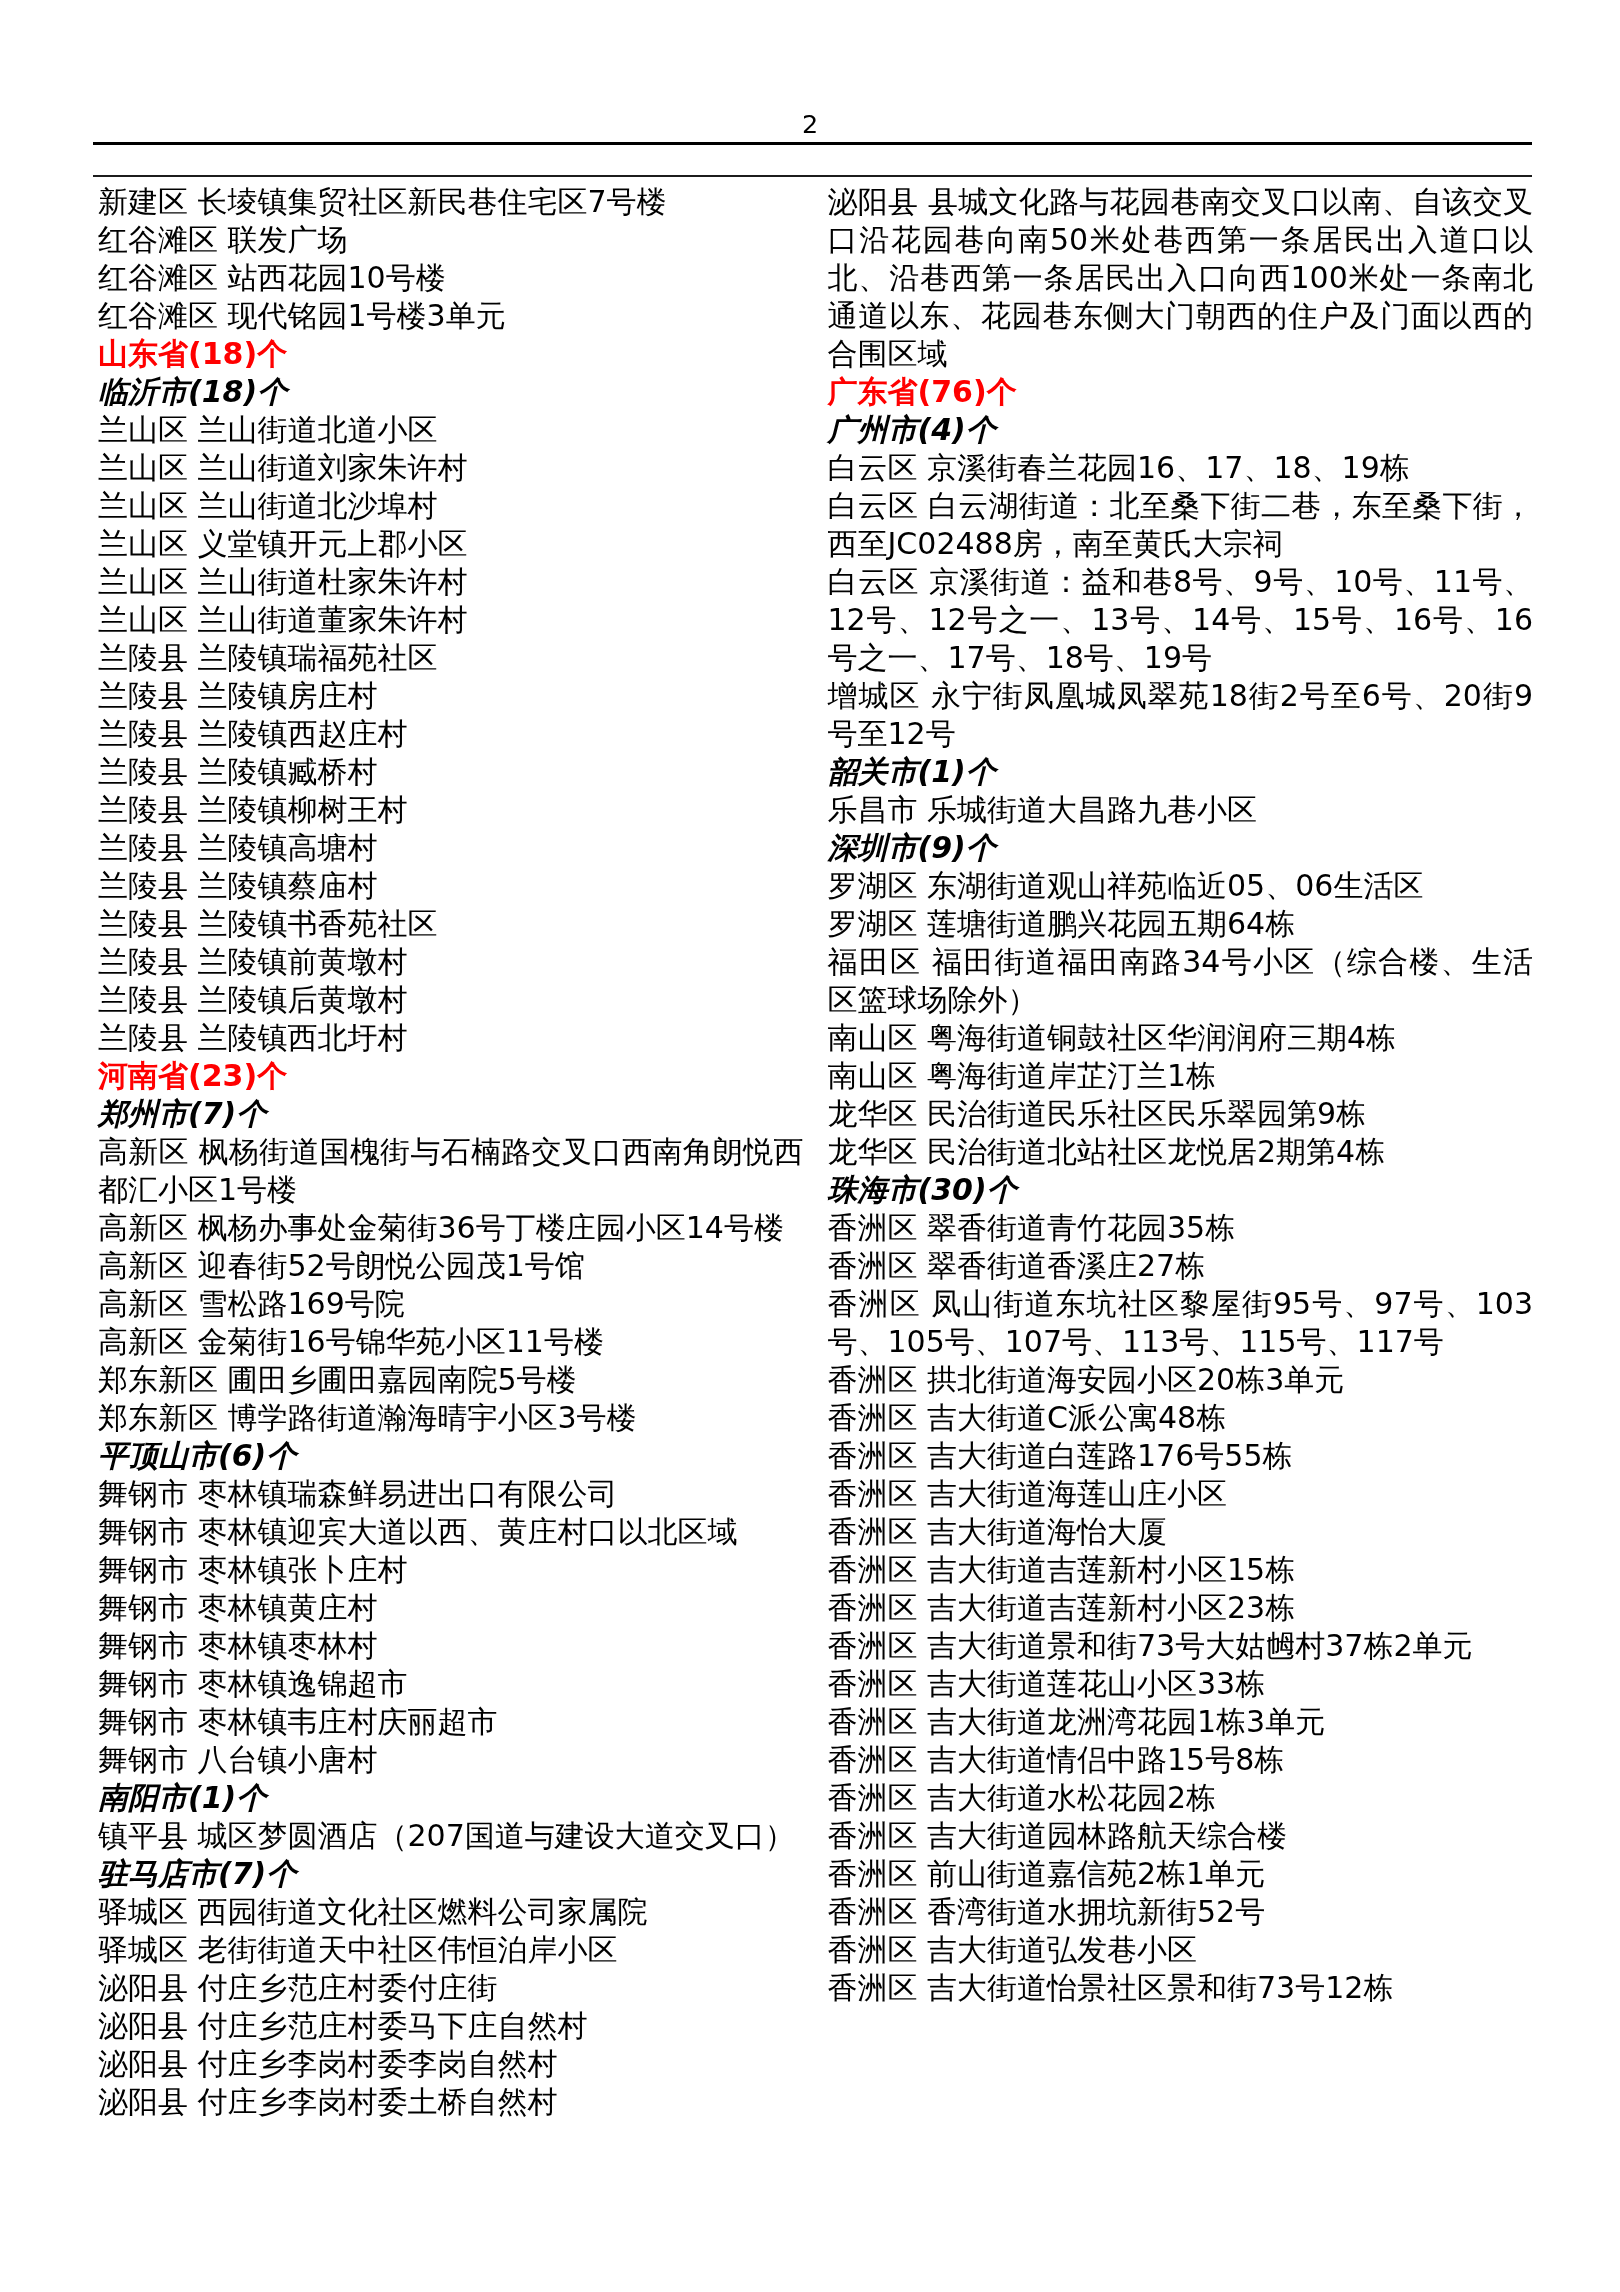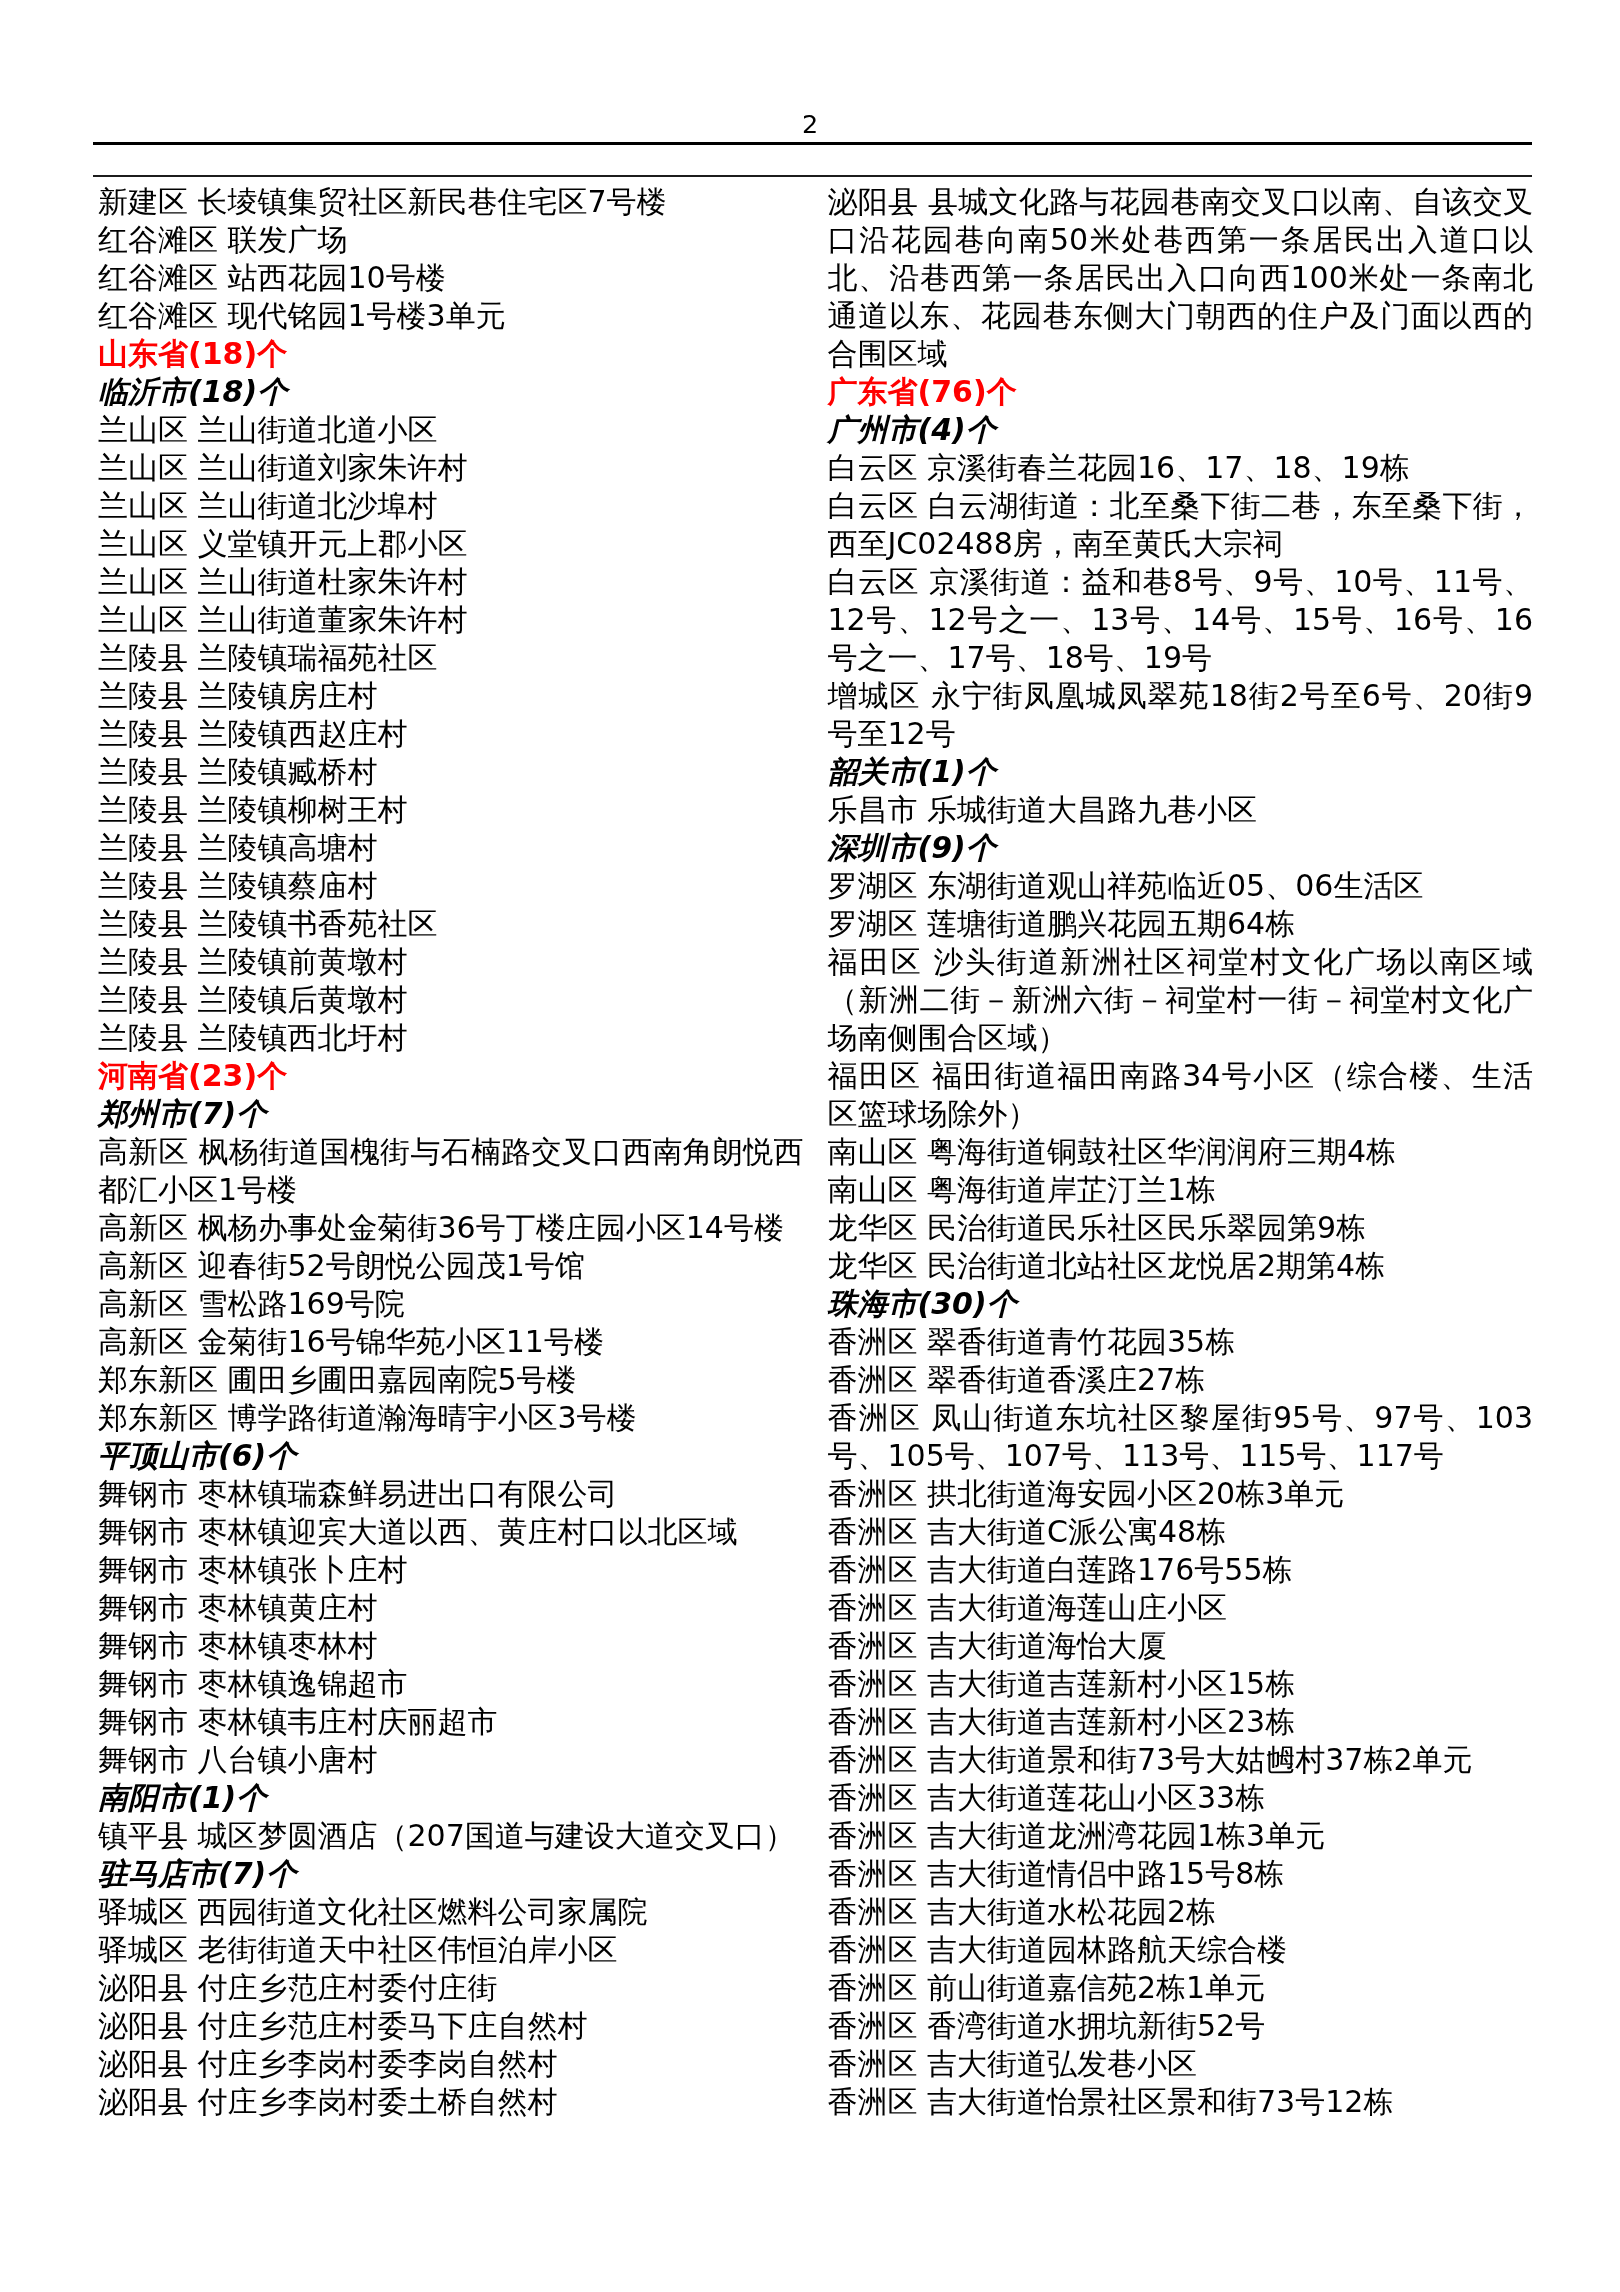--- a/index.html
+++ b/index.html
@@ -136,21 +136,20 @@
       <p class="city">广州市(4)个</p>
       <p class="entry">白云区 京溪街春兰花园16、17、18、19栋</p>
       <p class="entry">白云区  白云湖街道：北至桑下街二巷，东至桑下街，西至JC02488房，南至黄氏大宗祠</p>
       <p class="entry">白云区 京溪街道：益和巷8号、9号、10号、11号、12号、12号之一、13号、14号、15号、16号、16号之一、17号、18号、19号</p>
       <p class="entry">增城区  永宁街凤凰城凤翠苑18街2号至6号、20街9号至12号</p>
       <p class="city">韶关市(1)个</p>
       <p class="entry">乐昌市 乐城街道大昌路九巷小区</p>
       <p class="city">深圳市(9)个</p>
       <p class="entry">罗湖区 东湖街道观山祥苑临近05、06生活区</p>
       <p class="entry">罗湖区 莲塘街道鹏兴花园五期64栋</p>
-      <p class="entry">福田区  沙头街道新洲社区祠堂村文化广场以南区域（新洲二街－新洲六街－祠堂村一街－祠堂村文化广场南侧围合区域）</p>
       <p class="entry">福田区  福田街道福田南路34号小区（综合楼、生活区篮球场除外）</p>
       <p class="entry">南山区 粤海街道铜鼓社区华润润府三期4栋</p>
       <p class="entry">南山区 粤海街道岸芷汀兰1栋</p>
       <p class="entry">龙华区 民治街道民乐社区民乐翠园第9栋</p>
       <p class="entry">龙华区 民治街道北站社区龙悦居2期第4栋</p>
       <p class="city">珠海市(30)个</p>
       <p class="entry">香洲区 翠香街道青竹花园35栋</p>
       <p class="entry">香洲区 翠香街道香溪庄27栋</p>
       <p class="entry">香洲区  凤山街道东坑社区黎屋街95号、97号、103号、105号、107号、113号、115号、117号</p>
       <p class="entry">香洲区 拱北街道海安园小区20栋3单元</p>

